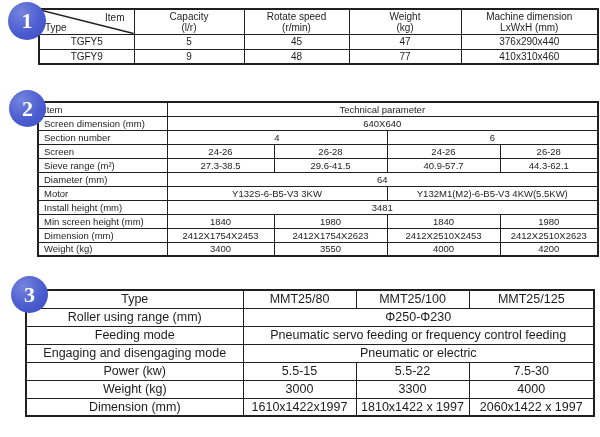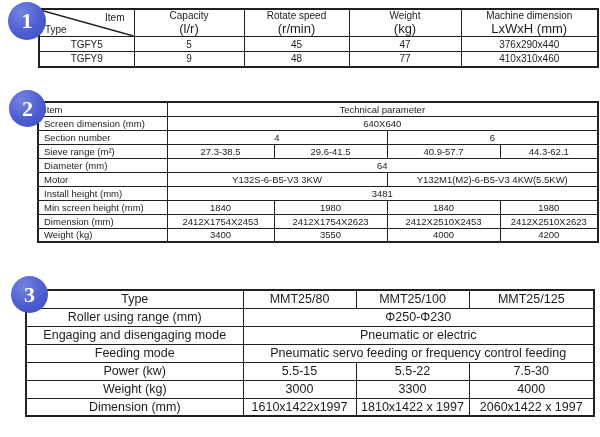--- a/index.html
+++ b/index.html
@@ -28,21 +28,21 @@
     padding: 0;
     overflow: hidden;
     white-space: nowrap;
   }
   table.spec { border: 2px solid #202020; }
 
   
   #table1 { left: 38px; top: 8px; width: 559px; font-size: 10px; }
   #table1 tr.hdr { height: 25px; }
   #table1 tr.datarow { height: 15px; }
-  #table1 .hdr-line2 { font-size: 13px; }
+  #table1 .hdr-line2 { font-size: 10px; }
   td.diag { position: relative; }
   td.diag svg { position: absolute; left: 0; top: 0; width: 100%; height: 100%; }
   td.diag .corner-item { position: absolute; top: 2px; right: 9px; }
   td.diag .corner-type { position: absolute; bottom: 1px; left: 5px; }
 
   
   #table2 { left: 37px; top: 101px; width: 560px; font-size: 9.5px; }
   #table2 tr { height: 14px; }
   #table2 td.lbl { text-align: left; padding-left: 5px; }
 
@@ -144,20 +144,27 @@
     <tr>
       <td class="lbl">Screen dimension (mm)</td>
       <td colspan="4">640X640</td>
     </tr>
     <tr>
       <td class="lbl">Section number</td>
       <td colspan="2">4</td>
       <td colspan="2">6</td>
     </tr>
     <tr>
+      <td class="lbl">Screen</td>
+      <td>24-26</td>
+      <td>26-28</td>
+      <td>24-26</td>
+      <td>26-28</td>
+    </tr>
+    <tr>
       <td class="lbl">Sieve range (m²)</td>
       <td>27.3-38.5</td>
       <td>29.6-41.5</td>
       <td>40.9-57.7</td>
       <td>44.3-62.1</td>
     </tr>
     <tr>
       <td class="lbl">Diameter (mm)</td>
       <td colspan="4">64</td>
     </tr>
@@ -206,26 +213,26 @@
       <td>Type</td>
       <td>MMT25/80</td>
       <td>MMT25/100</td>
       <td>MMT25/125</td>
     </tr>
     <tr>
       <td>Roller using range  (mm)</td>
       <td colspan="3">Φ250-Φ230</td>
     </tr>
     <tr>
+      <td>Feeding mode</td>
+      <td colspan="3">Pneumatic servo feeding or frequency control feeding</td>
+    </tr>
+    <tr>
       <td>Engaging and disengaging mode</td>
       <td colspan="3">Pneumatic or electric</td>
-    </tr>
-    <tr>
-      <td>Feeding mode</td>
-      <td colspan="3">Pneumatic servo feeding or frequency control feeding</td>
     </tr>
     <tr>
       <td>Power  (kw)</td>
       <td>5.5-15</td>
       <td>5.5-22</td>
       <td>7.5-30</td>
     </tr>
     <tr>
       <td>Weight  (kg)</td>
       <td>3000</td>

